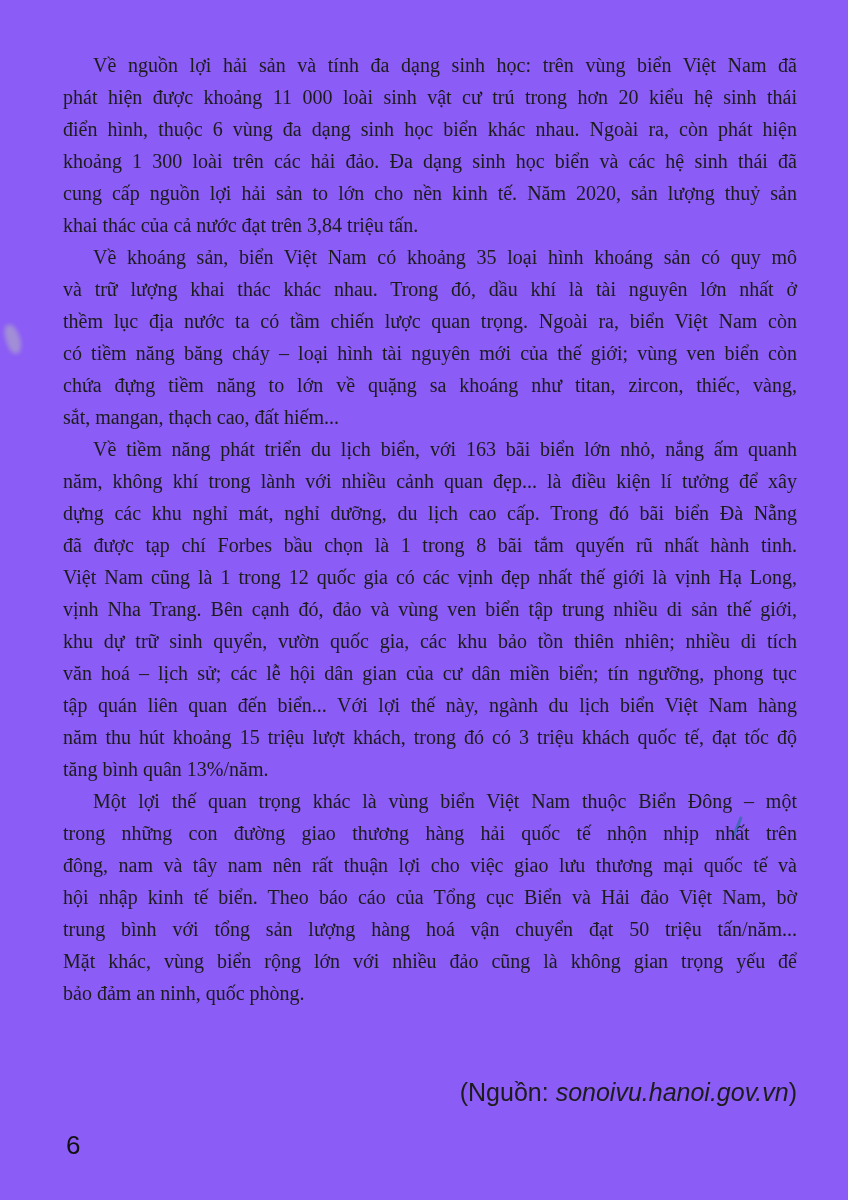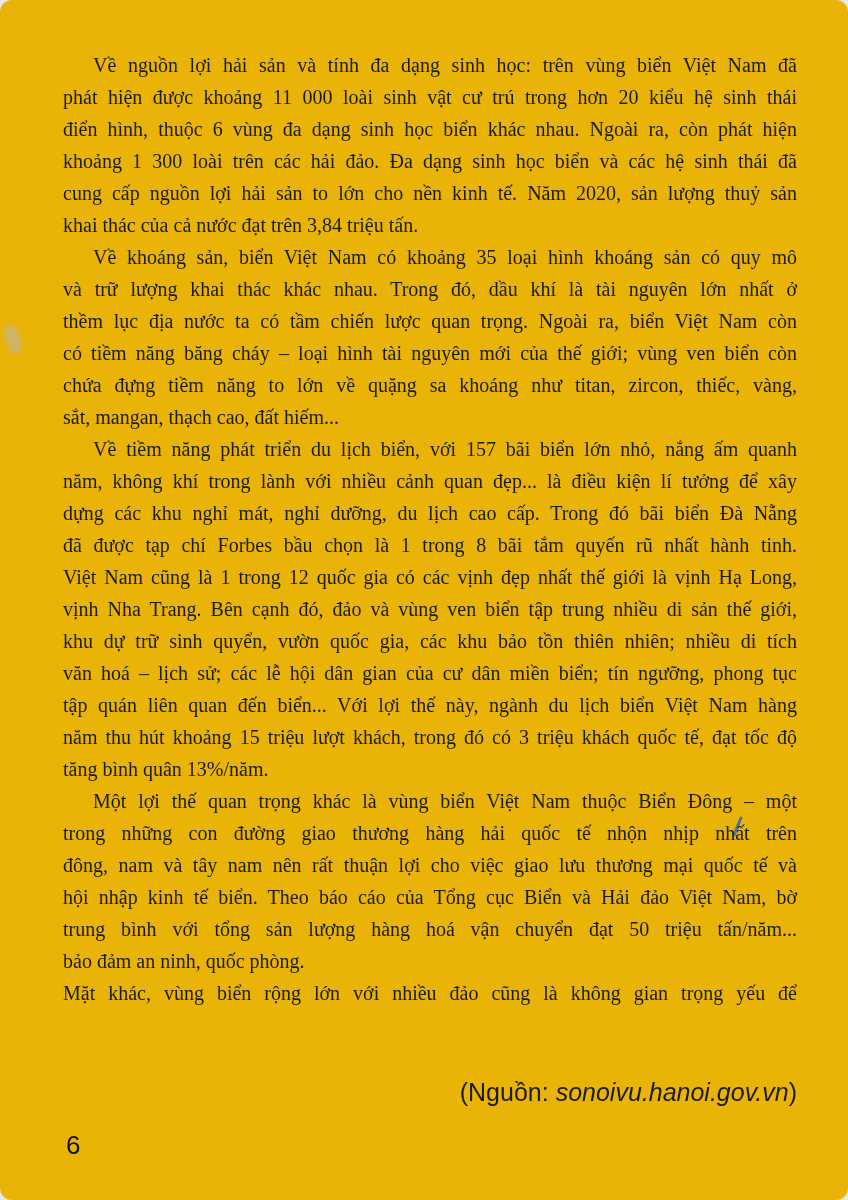--- a/index.html
+++ b/index.html
@@ -1,25 +1,24 @@
 <!DOCTYPE html>
 <html><head>
 <meta charset="utf-8">
 <style>
   html, body { margin: 0; padding: 0; background: #e8e8e8; }
   .page {
     position: relative;
     width: 848px;
     height: 1200px;
     margin: 0 auto;
-    background: #eab308;
+    background: #8b5cf6;
     font-family: "Liberation Serif", serif;
     color: #1c1c1c;
     overflow: hidden;
-    border-radius: 12px;
   }
   .body-text {
     position: absolute;
     left: 63px;
     top: 49px;
     width: 734px;
     font-size: 20px;
     line-height: 32px;
   }
   .para { margin: 0; }
@@ -91,39 +90,39 @@
       </div>
       <div class="para">
         <div class="line first">Về khoáng sản, biển Việt Nam có khoảng 35 loại hình khoáng sản có quy mô</div>
         <div class="line">và trữ lượng khai thác khác nhau. Trong đó, dầu khí là tài nguyên lớn nhất ở</div>
         <div class="line">thềm lục địa nước ta có tầm chiến lược quan trọng. Ngoài ra, biển Việt Nam còn</div>
         <div class="line">có tiềm năng băng cháy – loại hình tài nguyên mới của thế giới; vùng ven biển còn</div>
         <div class="line">chứa đựng tiềm năng to lớn về quặng sa khoáng như titan, zircon, thiếc, vàng,</div>
         <div class="line plast">sắt, mangan, thạch cao, đất hiếm...</div>
       </div>
       <div class="para">
-        <div class="line first">Về tiềm năng phát triển du lịch biển, với 157 bãi biển lớn nhỏ, nắng ấm quanh</div>
+        <div class="line first">Về tiềm năng phát triển du lịch biển, với 163 bãi biển lớn nhỏ, nắng ấm quanh</div>
         <div class="line">năm, không khí trong lành với nhiều cảnh quan đẹp... là điều kiện lí tưởng để xây</div>
         <div class="line">dựng các khu nghỉ mát, nghỉ dưỡng, du lịch cao cấp. Trong đó bãi biển Đà Nẵng</div>
         <div class="line">đã được tạp chí Forbes bầu chọn là 1 trong 8 bãi tắm quyến rũ nhất hành tinh.</div>
         <div class="line">Việt Nam cũng là 1 trong 12 quốc gia có các vịnh đẹp nhất thế giới là vịnh Hạ Long,</div>
         <div class="line">vịnh Nha Trang. Bên cạnh đó, đảo và vùng ven biển tập trung nhiều di sản thế giới,</div>
         <div class="line">khu dự trữ sinh quyển, vườn quốc gia, các khu bảo tồn thiên nhiên; nhiều di tích</div>
         <div class="line">văn hoá – lịch sử; các lễ hội dân gian của cư dân miền biển; tín ngưỡng, phong tục</div>
         <div class="line">tập quán liên quan đến biển... Với lợi thế này, ngành du lịch biển Việt Nam hàng</div>
         <div class="line">năm thu hút khoảng 15 triệu lượt khách, trong đó có 3 triệu khách quốc tế, đạt tốc độ</div>
         <div class="line plast">tăng bình quân 13%/năm.</div>
       </div>
       <div class="para">
         <div class="line first">Một lợi thế quan trọng khác là vùng biển Việt Nam thuộc Biển Đông – một</div>
         <div class="line">trong những con đường giao thương hàng hải quốc tế nhộn nhịp nhất trên</div>
         <div class="line">đông, nam và tây nam nên rất thuận lợi cho việc giao lưu thương mại quốc tế và</div>
         <div class="line">hội nhập kinh tế biển. Theo báo cáo của Tổng cục Biển và Hải đảo Việt Nam, bờ</div>
         <div class="line">trung bình với tổng sản lượng hàng hoá vận chuyển đạt 50 triệu tấn/năm...</div>
+        <div class="line">Mặt khác, vùng biển rộng lớn với nhiều đảo cũng là không gian trọng yếu để</div>
         <div class="line plast">bảo đảm an ninh, quốc phòng.</div>
-        <div class="line">Mặt khác, vùng biển rộng lớn với nhiều đảo cũng là không gian trọng yếu để</div>
       </div>
     </div>
 
   <div class="source-line"><span>(Nguồn: </span><span class="lnk">sonoivu.hanoi.gov.vn</span><span>)</span></div>
 
   <div class="page-number">6</div>
 </div>
 
 </body></html>

